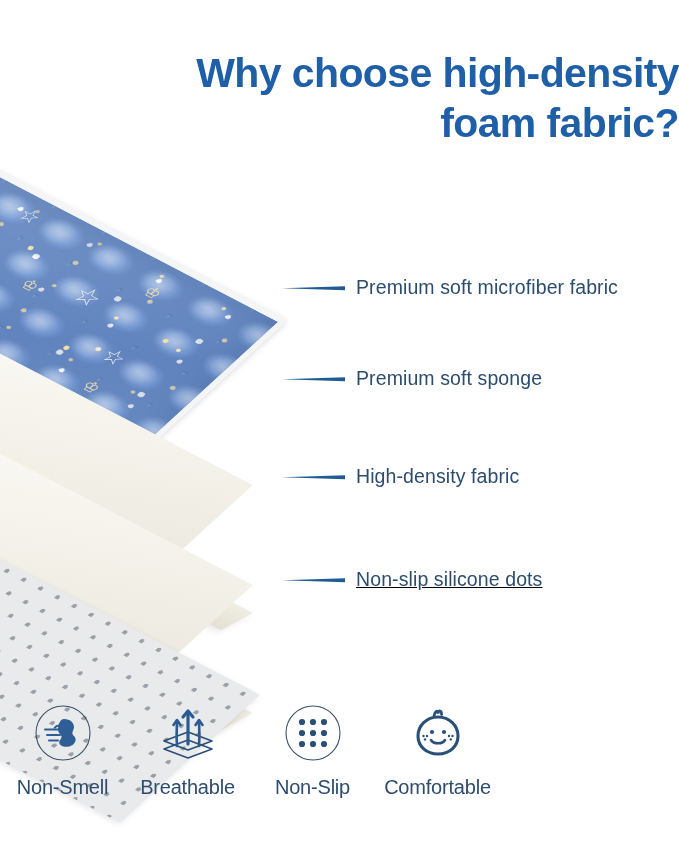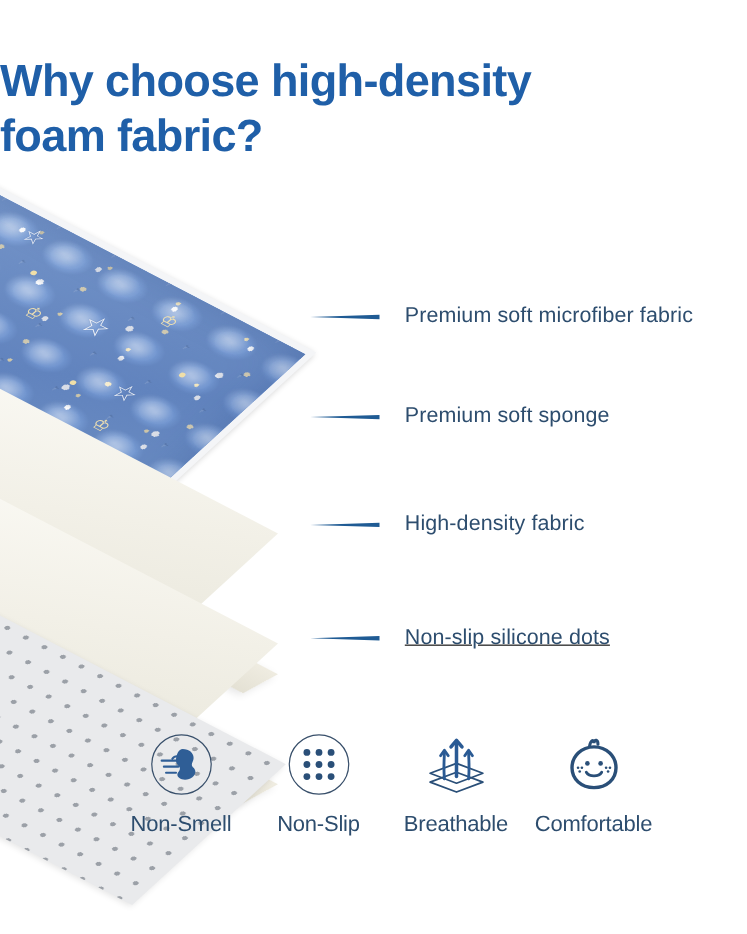--- a/index.html
+++ b/index.html
@@ -17,21 +17,21 @@
     background: #ffffff;
     overflow: hidden;
   }
 
   
   .title-block {
     position: absolute;
     left: 0;
     top: 48px;
     width: 679px;
-    text-align: left;
+    text-align: right;
     z-index: 40;
   }
   .title-line {
     font-family: "Liberation Sans", sans-serif;
     font-weight: bold;
     font-size: 41px;
     line-height: 50px;
     letter-spacing: -0.6px;
     color: #1f5fa8;
     white-space: nowrap;
@@ -176,32 +176,32 @@
     white-space: nowrap;
   }
   .leader {
     display: block;
     flex: 0 0 auto;
   }
   .callout-label {
     font-family: "Liberation Sans", sans-serif;
     font-size: 19.5px;
     color: #2d4d6e;
-    margin-left: 22px;
+    margin-left: 10px;
     letter-spacing: 0.1px;
   }
 
   
   .features {
     position: absolute;
     left: 0;
-    top: 664px;
+    top: 702px;
     width: 602px;
     display: flex;
-    justify-content: flex-end;
+    justify-content: flex-start;
     align-items: flex-start;
     z-index: 40;
   }
   .feature {
     width: 125px;
     display: flex;
     flex-direction: column;
     align-items: center;
   }
   .feature-icon {
@@ -317,56 +317,56 @@
         <svg width="58" height="58" viewBox="0 0 58 58">
           <circle cx="29" cy="29" r="27" fill="none" stroke="#39506b" stroke-width="1.1"></circle>
           <path d="M30 15c6 0 10 3.6 10 8 0 2.6-1.6 4-1.6 6.2 0 2.4 3.2 3 3.2 6.2 0 4-4 7.4-9.4 7.4-4.2 0-7-2-7-4.6 0-2.4 2.4-3.2 2.4-5.4 0-2.6-3.6-3.4-3.6-7.4 0-5.4 2.6-10.4 6-10.4z" fill="#2f5e96"></path>
           <path d="M25 21.5c-1.8 0-3.4.9-4.3 2.3" fill="none" stroke="#2f5e96" stroke-width="2" stroke-linecap="round"></path>
           <line x1="11" y1="25.5" x2="25" y2="25.5" stroke="#2f5e96" stroke-width="2" stroke-linecap="round"></line>
           <line x1="13" y1="31" x2="26" y2="31" stroke="#2f5e96" stroke-width="2" stroke-linecap="round"></line>
           <line x1="15" y1="36.5" x2="24" y2="36.5" stroke="#2f5e96" stroke-width="2" stroke-linecap="round"></line>
         </svg>
       </div>
       <div class="feature-label">Non-Smell</div>
+    </div>
+
+    <div class="feature">
+      <div class="feature-icon">
+        <svg width="58" height="58" viewBox="0 0 58 58">
+          <path d="M29 36 L53 45 L29 54 L5 45 Z" fill="none" stroke="#2a4f78" stroke-width="1.6" stroke-linejoin="round"></path>
+          <path d="M29 28 L53 37 L29 46 L5 37 Z" fill="none" stroke="#2a4f78" stroke-width="1.6" stroke-linejoin="round"></path>
+          <path d="M29 40 L29 8" stroke="#2a5a94" stroke-width="3.2" stroke-linecap="round" fill="none"></path>
+          <path d="M24 13 L29 7 L34 13" fill="none" stroke="#2a5a94" stroke-width="3.2" stroke-linecap="round" stroke-linejoin="round"></path>
+          <path d="M18 42 C17 30 18 24 18 17" stroke="#2a5a94" stroke-width="2.6" stroke-linecap="round" fill="none"></path>
+          <path d="M14.5 21 L18 16 L21.5 21" fill="none" stroke="#2a5a94" stroke-width="2.6" stroke-linecap="round" stroke-linejoin="round"></path>
+          <path d="M40 42 C41 30 40 24 40 17" stroke="#2a5a94" stroke-width="2.6" stroke-linecap="round" fill="none"></path>
+          <path d="M36.5 21 L40 16 L43.5 21" fill="none" stroke="#2a5a94" stroke-width="2.6" stroke-linecap="round" stroke-linejoin="round"></path>
+        </svg>
+      </div>
+      <div class="feature-label">Breathable</div>
     </div>
 
     <div class="feature">
       <div class="feature-icon">
         <svg width="58" height="58" viewBox="0 0 58 58">
           <circle cx="29" cy="29" r="27" fill="none" stroke="#39506b" stroke-width="1.1"></circle>
           <g fill="#2a4f78">
             <circle cx="18" cy="18" r="3.1"></circle>
               <circle cx="29" cy="18" r="3.1"></circle>
               <circle cx="40" cy="18" r="3.1"></circle>
             <circle cx="18" cy="29" r="3.1"></circle>
               <circle cx="29" cy="29" r="3.1"></circle>
               <circle cx="40" cy="29" r="3.1"></circle>
             <circle cx="18" cy="40" r="3.1"></circle>
               <circle cx="29" cy="40" r="3.1"></circle>
               <circle cx="40" cy="40" r="3.1"></circle>
           </g>
         </svg>
       </div>
       <div class="feature-label">Non-Slip</div>
-    </div>
-
-    <div class="feature">
-      <div class="feature-icon">
-        <svg width="58" height="58" viewBox="0 0 58 58">
-          <path d="M29 36 L53 45 L29 54 L5 45 Z" fill="none" stroke="#2a4f78" stroke-width="1.6" stroke-linejoin="round"></path>
-          <path d="M29 28 L53 37 L29 46 L5 37 Z" fill="none" stroke="#2a4f78" stroke-width="1.6" stroke-linejoin="round"></path>
-          <path d="M29 40 L29 8" stroke="#2a5a94" stroke-width="3.2" stroke-linecap="round" fill="none"></path>
-          <path d="M24 13 L29 7 L34 13" fill="none" stroke="#2a5a94" stroke-width="3.2" stroke-linecap="round" stroke-linejoin="round"></path>
-          <path d="M18 42 C17 30 18 24 18 17" stroke="#2a5a94" stroke-width="2.6" stroke-linecap="round" fill="none"></path>
-          <path d="M14.5 21 L18 16 L21.5 21" fill="none" stroke="#2a5a94" stroke-width="2.6" stroke-linecap="round" stroke-linejoin="round"></path>
-          <path d="M40 42 C41 30 40 24 40 17" stroke="#2a5a94" stroke-width="2.6" stroke-linecap="round" fill="none"></path>
-          <path d="M36.5 21 L40 16 L43.5 21" fill="none" stroke="#2a5a94" stroke-width="2.6" stroke-linecap="round" stroke-linejoin="round"></path>
-        </svg>
-      </div>
-      <div class="feature-label">Breathable</div>
     </div>
 
     <div class="feature">
       <div class="feature-icon">
         <svg width="58" height="58" viewBox="0 0 58 58">
           <path d="M29 13 C40.6 13 49 21.6 49 32 C49 42.4 40.6 50 29 50 C17.4 50 9 42.4 9 32 C9 21.6 17.4 13 29 13 Z" fill="none" stroke="#2a4f78" stroke-width="3.1"></path>
           <path d="M25 12 C26 7 28.5 5.5 29 9.5 C29.6 5.5 32.6 6.5 32.6 10.5" fill="none" stroke="#2a4f78" stroke-width="2.8" stroke-linecap="round"></path>
           <circle cx="23" cy="28" r="2.1" fill="#2a4f78"></circle>
           <circle cx="35" cy="28" r="2.1" fill="#2a4f78"></circle>
           <path d="M22 36 C24.6 40.4 33.4 40.4 36 36" fill="none" stroke="#2a4f78" stroke-width="2.6" stroke-linecap="round"></path>

